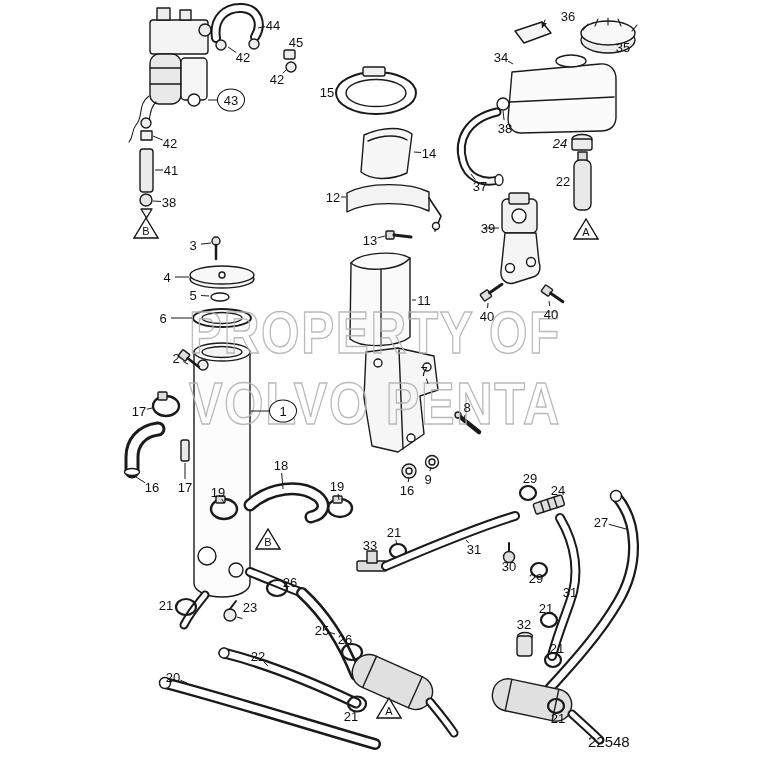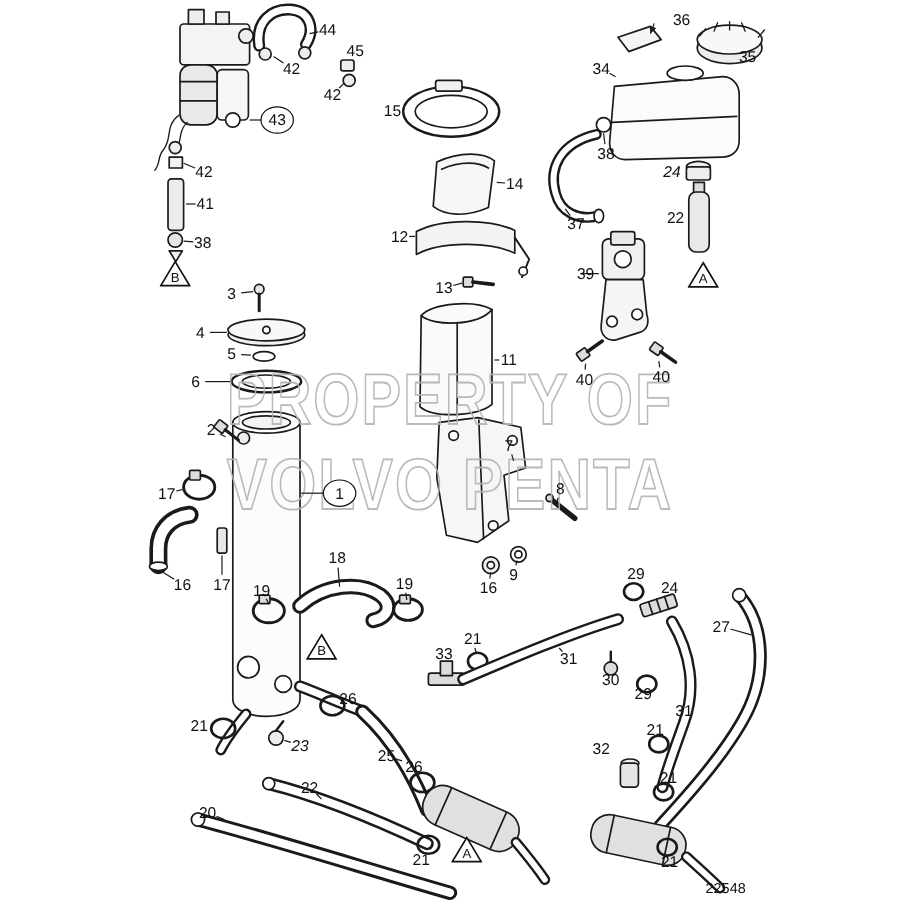--- a/index.html
+++ b/index.html
@@ -21,21 +21,21 @@
   }
   .callout.triangle { width: 26px; height: 23px; }
   .wm {
     font-family: "Liberation Sans", sans-serif;
     font-weight: bold; font-size: 60px; letter-spacing: 2px;
     fill: none; stroke: #b3b3b3; stroke-width: 1.5px;
     text-anchor: middle;
   }
   .diagram-number {
     position: absolute; left: 588px; top: 733px;
-    font-size: 12px; color: #111;
+    font-size: 15px; color: #111;
   }
 </style>
 </head>
 <body>
 
 <div class="stage">
 
   <svg class="diagram" width="763" height="763" viewBox="0 0 763 763" xmlns="http://www.w3.org/2000/svg">
     <defs>
       <marker id="arrowhead" markerWidth="8" markerHeight="8" refX="6" refY="3" orient="auto">
@@ -337,40 +337,40 @@
       <div class="callout" style="left: 337px; top: 486px;">19</div>
       <div class="callout triangle" style="left: 268px; top: 539px;"><svg width="26" height="23" viewBox="0 0 26 23">
           <polygon points="13,1.5 25,21.5 1,21.5" fill="#ffffff" stroke="#111111" stroke-width="1.4"></polygon>
           <text x="13" y="18.5" text-anchor="middle" font-size="11" font-family="Liberation Sans, sans-serif" fill="#111111">B</text>
         </svg></div>
       <div class="callout" style="left: 424px; top: 371px;">7</div>
       <div class="callout" style="left: 467px; top: 407px;">8</div>
       <div class="callout" style="left: 428px; top: 479px;">9</div>
       <div class="callout" style="left: 407px; top: 490px;">16</div>
       <div class="callout" style="left: 290px; top: 582px;">26</div>
-      <div class="callout" style="left: 250px; top: 621px; font-style: italic;">23</div>
+      <div class="callout" style="left: 250px; top: 607px;">23</div>
       <div class="callout" style="left: 166px; top: 605px;">21</div>
       <div class="callout" style="left: 258px; top: 656px;">22</div>
       <div class="callout" style="left: 173px; top: 677px;">20</div>
       <div class="callout" style="left: 322px; top: 630px;">25</div>
       <div class="callout" style="left: 345px; top: 639px;">26</div>
       <div class="callout" style="left: 370px; top: 545px;">33</div>
       <div class="callout" style="left: 394px; top: 532px;">21</div>
       <div class="callout" style="left: 351px; top: 716px;">21</div>
       <div class="callout triangle" style="left: 389px; top: 708px;"><svg width="26" height="23" viewBox="0 0 26 23">
           <polygon points="13,1.5 25,21.5 1,21.5" fill="#ffffff" stroke="#111111" stroke-width="1.4"></polygon>
           <text x="13" y="18.5" text-anchor="middle" font-size="11" font-family="Liberation Sans, sans-serif" fill="#111111">A</text>
         </svg></div>
       <div class="callout" style="left: 530px; top: 478px;">29</div>
       <div class="callout" style="left: 558px; top: 490px;">24</div>
       <div class="callout" style="left: 601px; top: 522px;">27</div>
       <div class="callout" style="left: 474px; top: 549px;">31</div>
       <div class="callout" style="left: 509px; top: 566px;">30</div>
       <div class="callout" style="left: 536px; top: 578px;">29</div>
       <div class="callout" style="left: 570px; top: 592px;">31</div>
-      <div class="callout" style="left: 501px; top: 624px;">32</div>
+      <div class="callout" style="left: 524px; top: 624px;">32</div>
       <div class="callout" style="left: 546px; top: 608px;">21</div>
       <div class="callout" style="left: 557px; top: 648px;">21</div>
       <div class="callout" style="left: 558px; top: 718px;">21</div>
     </div>
 
   <div class="diagram-number">22548</div>
 </div>
 
 </body></html>

